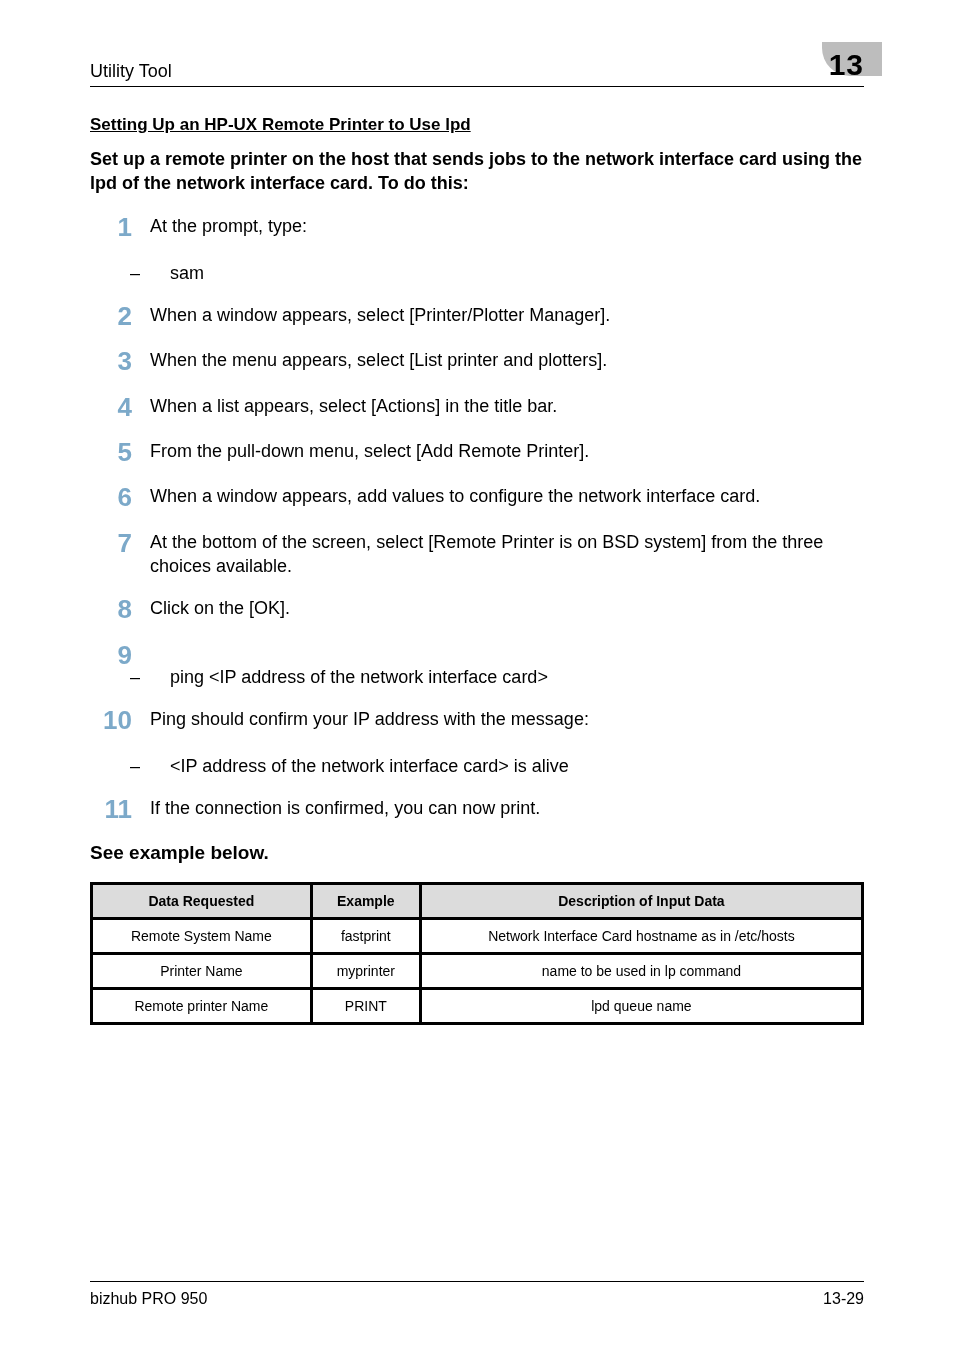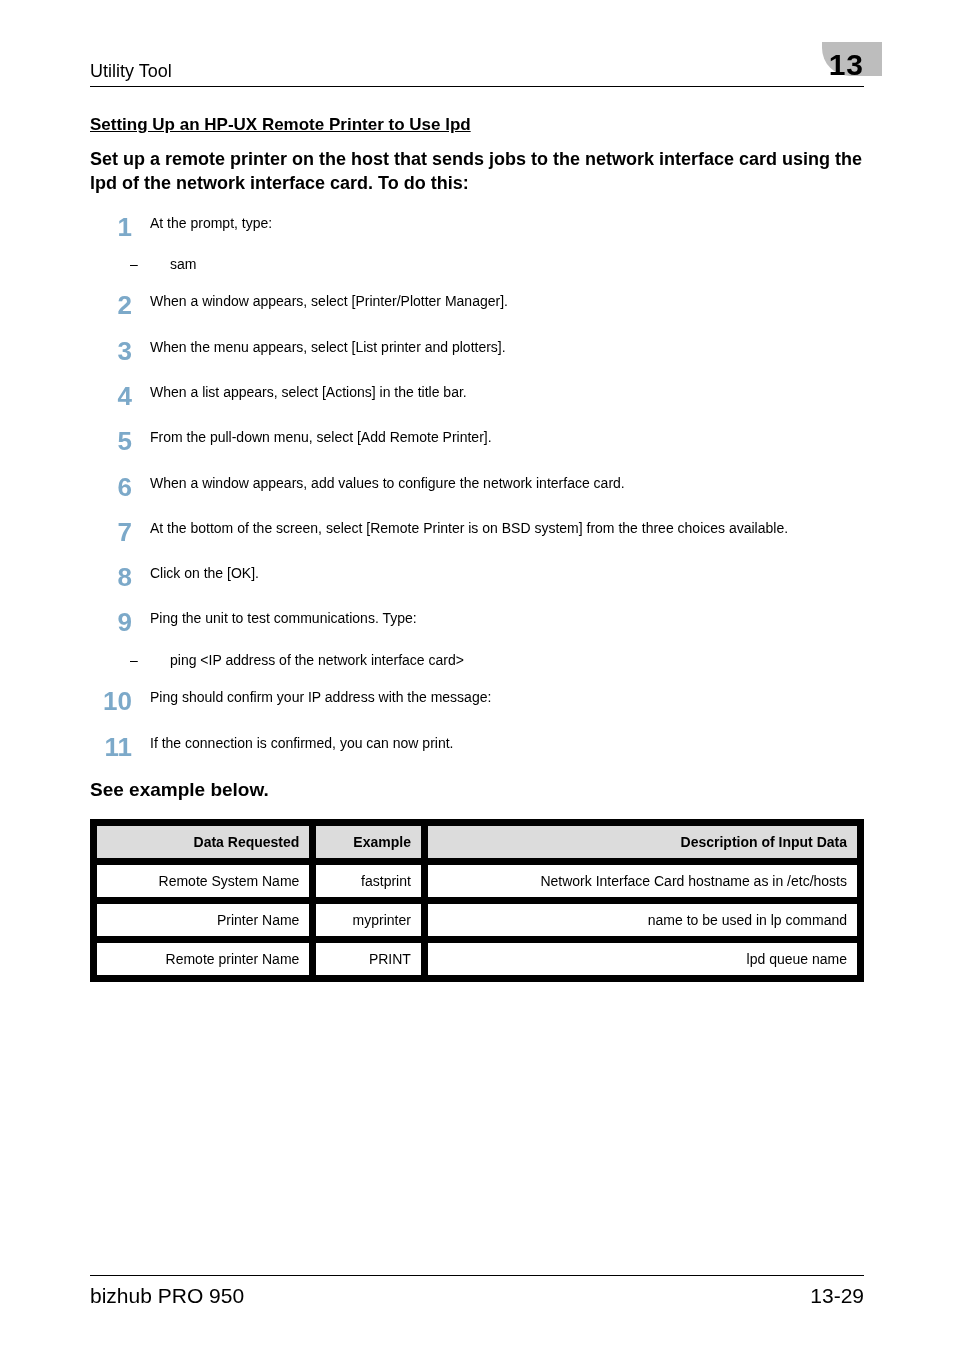--- a/index.html
+++ b/index.html
@@ -71,21 +71,21 @@
     .step-num {
       color: #7ca9c9;
       font-size: 26px;
       font-weight: bold;
       width: 42px;
       flex-shrink: 0;
       text-align: right;
       line-height: 1.05;
     }
     .step-body {
-      font-size: 14px;
+      font-size: 18px;
       line-height: 1.35;
       flex: 1;
     }
     .step-body .sub {
       margin-top: 23px;
       padding-left: 20px;
       text-indent: -20px;
     }
     .step-body .sub::before {
       content: "–";
@@ -96,39 +96,39 @@
       font-size: 19px;
       font-weight: bold;
       margin: 6px 0 18px 0;
     }
     table {
       border-collapse: collapse;
       width: 100%;
       font-size: 14px;
     }
     table th, table td {
-      border: 7px solid #000000;
+      border: 3px solid #000000;
       padding: 8px 10px;
-      text-align: right;
+      text-align: center;
       vertical-align: top;
     }
     table th {
       background: #dcdcdc;
       font-weight: bold;
     }
     .footer {
       position: absolute;
       bottom: 44px;
       left: 90px;
       right: 90px;
       border-top: 1px solid #000;
       padding-top: 8px;
       display: flex;
       justify-content: space-between;
-      font-size: 21px;
+      font-size: 16px;
     }
   </style>
 </head>
 <body>
 
 <div class="page">
 
   <div class="header-row">
     <div class="header-title">Utility Tool</div>
     <div class="chapter-badge">
@@ -187,28 +187,28 @@
       </li>
       <li>
         <div class="step-num">8</div>
         <div class="step-body">
           <div>Click on the [OK].</div>
         </div>
       </li>
       <li>
         <div class="step-num">9</div>
         <div class="step-body">
-          <div>Ping the unit to test communications. Type:</div>
           <div class="sub">ping &lt;IP address of the network interface card&gt;</div>
         </div>
       </li>
       <li>
         <div class="step-num">10</div>
         <div class="step-body">
           <div>Ping should confirm your IP address with the message:</div>
+          <div class="sub">&lt;IP address of the network interface card&gt; is alive</div>
         </div>
       </li>
       <li>
         <div class="step-num">11</div>
         <div class="step-body">
           <div>If the connection is confirmed, you can now print.</div>
         </div>
       </li>
     </ol>
 

